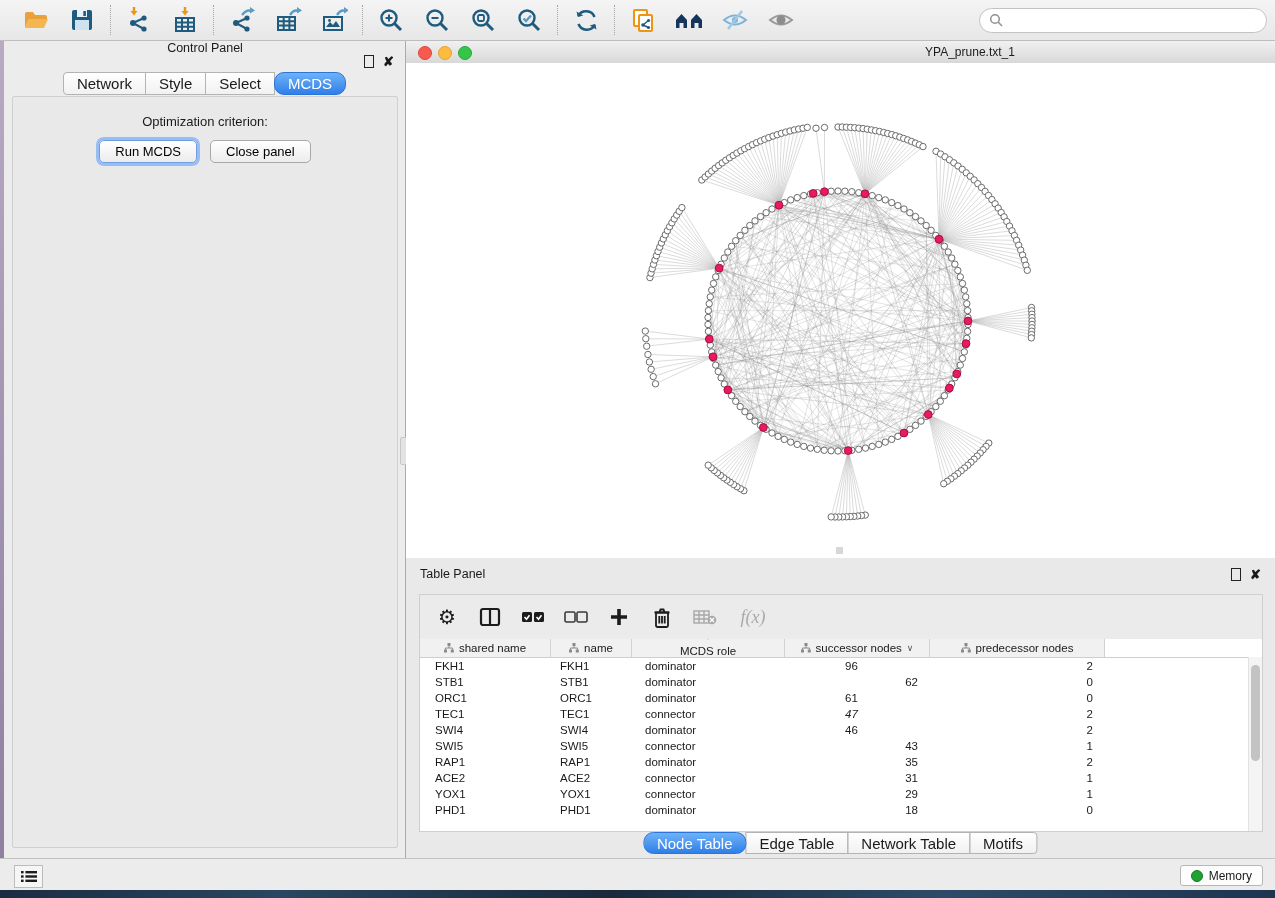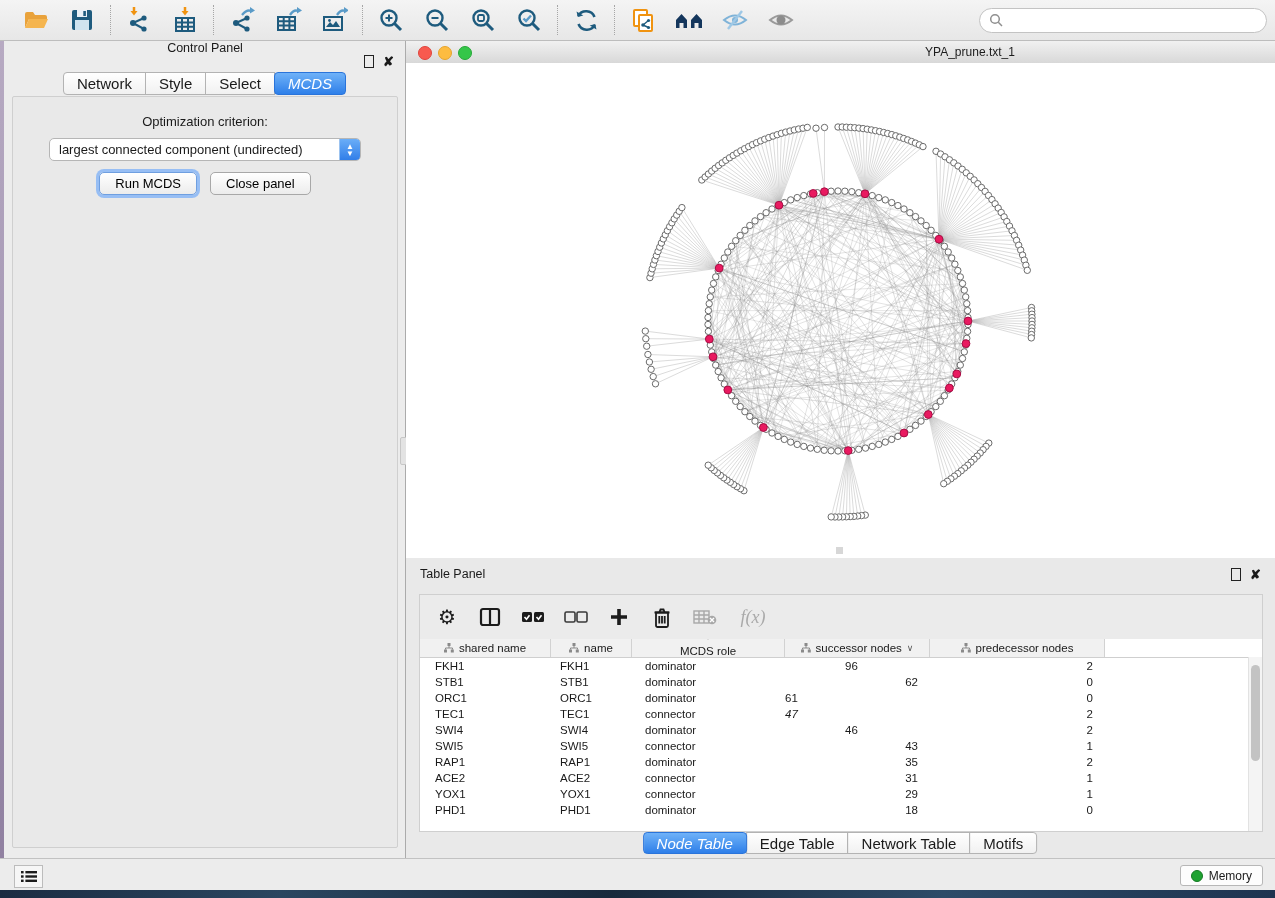--- a/index.html
+++ b/index.html
@@ -29,21 +29,21 @@
   .panel-head{height:28px;display:flex;align-items:center;padding:0 12px;font-size:12.5px;flex-direction:column;}
   .win-btns{margin-left:auto;display:flex;align-items:center;gap:9px;}
   .fl-btn{width:8px;height:11px;border:1.5px solid #222;background:transparent;}
   .cl-btn{font-size:13px;font-weight:bold;line-height:1;}
   .cp-tabs{position:absolute;left:0;right:0;top:31px;display:flex;justify-content:center;}
   .tab{height:21px;padding:0 13px;display:flex;align-items:center;font-size:15px;
     background:linear-gradient(#ffffff,#f1f1f1);border:1px solid #b3b3b3;margin-left:-1px;}
   .tab:first-child{border-radius:4px 0 0 4px;}
   .tab:last-child{border-radius:0 4px 4px 0;}
   .tab.active{background:linear-gradient(#6fb2f8,#2e7fe9);color:#fff;border-color:#2a74da;
-    border-radius:4px;position:relative;z-index:1;font-style:italic;}
+    border-radius:10px;position:relative;z-index:1;}
   .cp-body{position:absolute;left:8px;right:8px;top:55px;bottom:10px;
     background:#e9e9e9;border:1px solid #cfcfcf;border-radius:2px;}
   .opt-label{text-align:center;margin-top:17px;font-size:13px;}
   .dropdown{margin:9px auto 0;width:312px;height:23px;background:#fff;border:1px solid #b6b6b6;
     border-radius:5px;display:flex;align-items:center;box-sizing:border-box;overflow:hidden;}
   .dropdown .val{flex:1;font-size:13px;padding-left:9px;white-space:nowrap;}
   .dd-step{width:20px;height:23px;background:linear-gradient(#6db0f8,#2e7ce8);
     display:flex;flex-direction:column;align-items:center;justify-content:center;color:#fff;
     font-size:8px;line-height:7px;border-left:1px solid #9cc3f0;}
   .btn-row{display:flex;justify-content:center;gap:13px;margin-top:11px;}
@@ -307,27 +307,20 @@
     </span>
   </div>
   <div class="cp-tabs" id="cp-tabs">
       <div class="tab">Network</div>
       <div class="tab">Style</div>
       <div class="tab">Select</div>
       <div class="tab active">MCDS</div>
     </div>
   <div class="cp-body">
     <div class="opt-label">Optimization criterion:</div>
-    <div class="dropdown">
-      <span class="val">largest connected component (undirected)</span>
-      <span class="dd-step">
-          <span>▲</span>
-          <span>▼</span>
-        </span>
-    </div>
     <div class="btn-row">
       <button class="btn focused">Run MCDS</button>
       <button class="btn">Close panel</button>
     </div>
   </div>
 </div>
 
 <div class="vsplit"></div>
 <div class="vsplit-handle"></div>
 
@@ -1216,28 +1209,28 @@
             <div class="td" style="width: 131px; padding-left: 15px;">STB1</div>
             <div class="td" style="width: 81px; padding-left: 9px;">STB1</div>
             <div class="td" style="width: 153px; padding-left: 13px;">dominator</div>
             <div class="td" style="width: 145px; text-align: right; padding-right: 12px;">62</div>
             <div class="td" style="width: 175px; text-align: right; padding-right: 12px;">0</div>
           </div>
           <div class="tr">
             <div class="td" style="width: 131px; padding-left: 15px;">ORC1</div>
             <div class="td" style="width: 81px; padding-left: 9px;">ORC1</div>
             <div class="td" style="width: 153px; padding-left: 13px;">dominator</div>
-            <div class="td" style="width: 145px; text-align: left; padding-right: 12px;">61</div>
+            <div class="td" style="width: 145px; text-align: center; padding-right: 12px;">61</div>
             <div class="td" style="width: 175px; text-align: right; padding-right: 12px;">0</div>
           </div>
           <div class="tr">
             <div class="td" style="width: 131px; padding-left: 15px;">TEC1</div>
             <div class="td" style="width: 81px; padding-left: 9px;">TEC1</div>
             <div class="td" style="width: 153px; padding-left: 13px;">connector</div>
-            <div class="td" style="width: 145px; text-align: left; padding-right: 12px; font-style: italic;">47</div>
+            <div class="td" style="width: 145px; text-align: center; padding-right: 12px; font-style: italic;">47</div>
             <div class="td" style="width: 175px; text-align: right; padding-right: 12px;">2</div>
           </div>
           <div class="tr">
             <div class="td" style="width: 131px; padding-left: 15px;">SWI4</div>
             <div class="td" style="width: 81px; padding-left: 9px;">SWI4</div>
             <div class="td" style="width: 153px; padding-left: 13px;">dominator</div>
             <div class="td" style="width: 145px; text-align: center; padding-right: 12px;">46</div>
             <div class="td" style="width: 175px; text-align: right; padding-right: 12px;">2</div>
           </div>
           <div class="tr">

